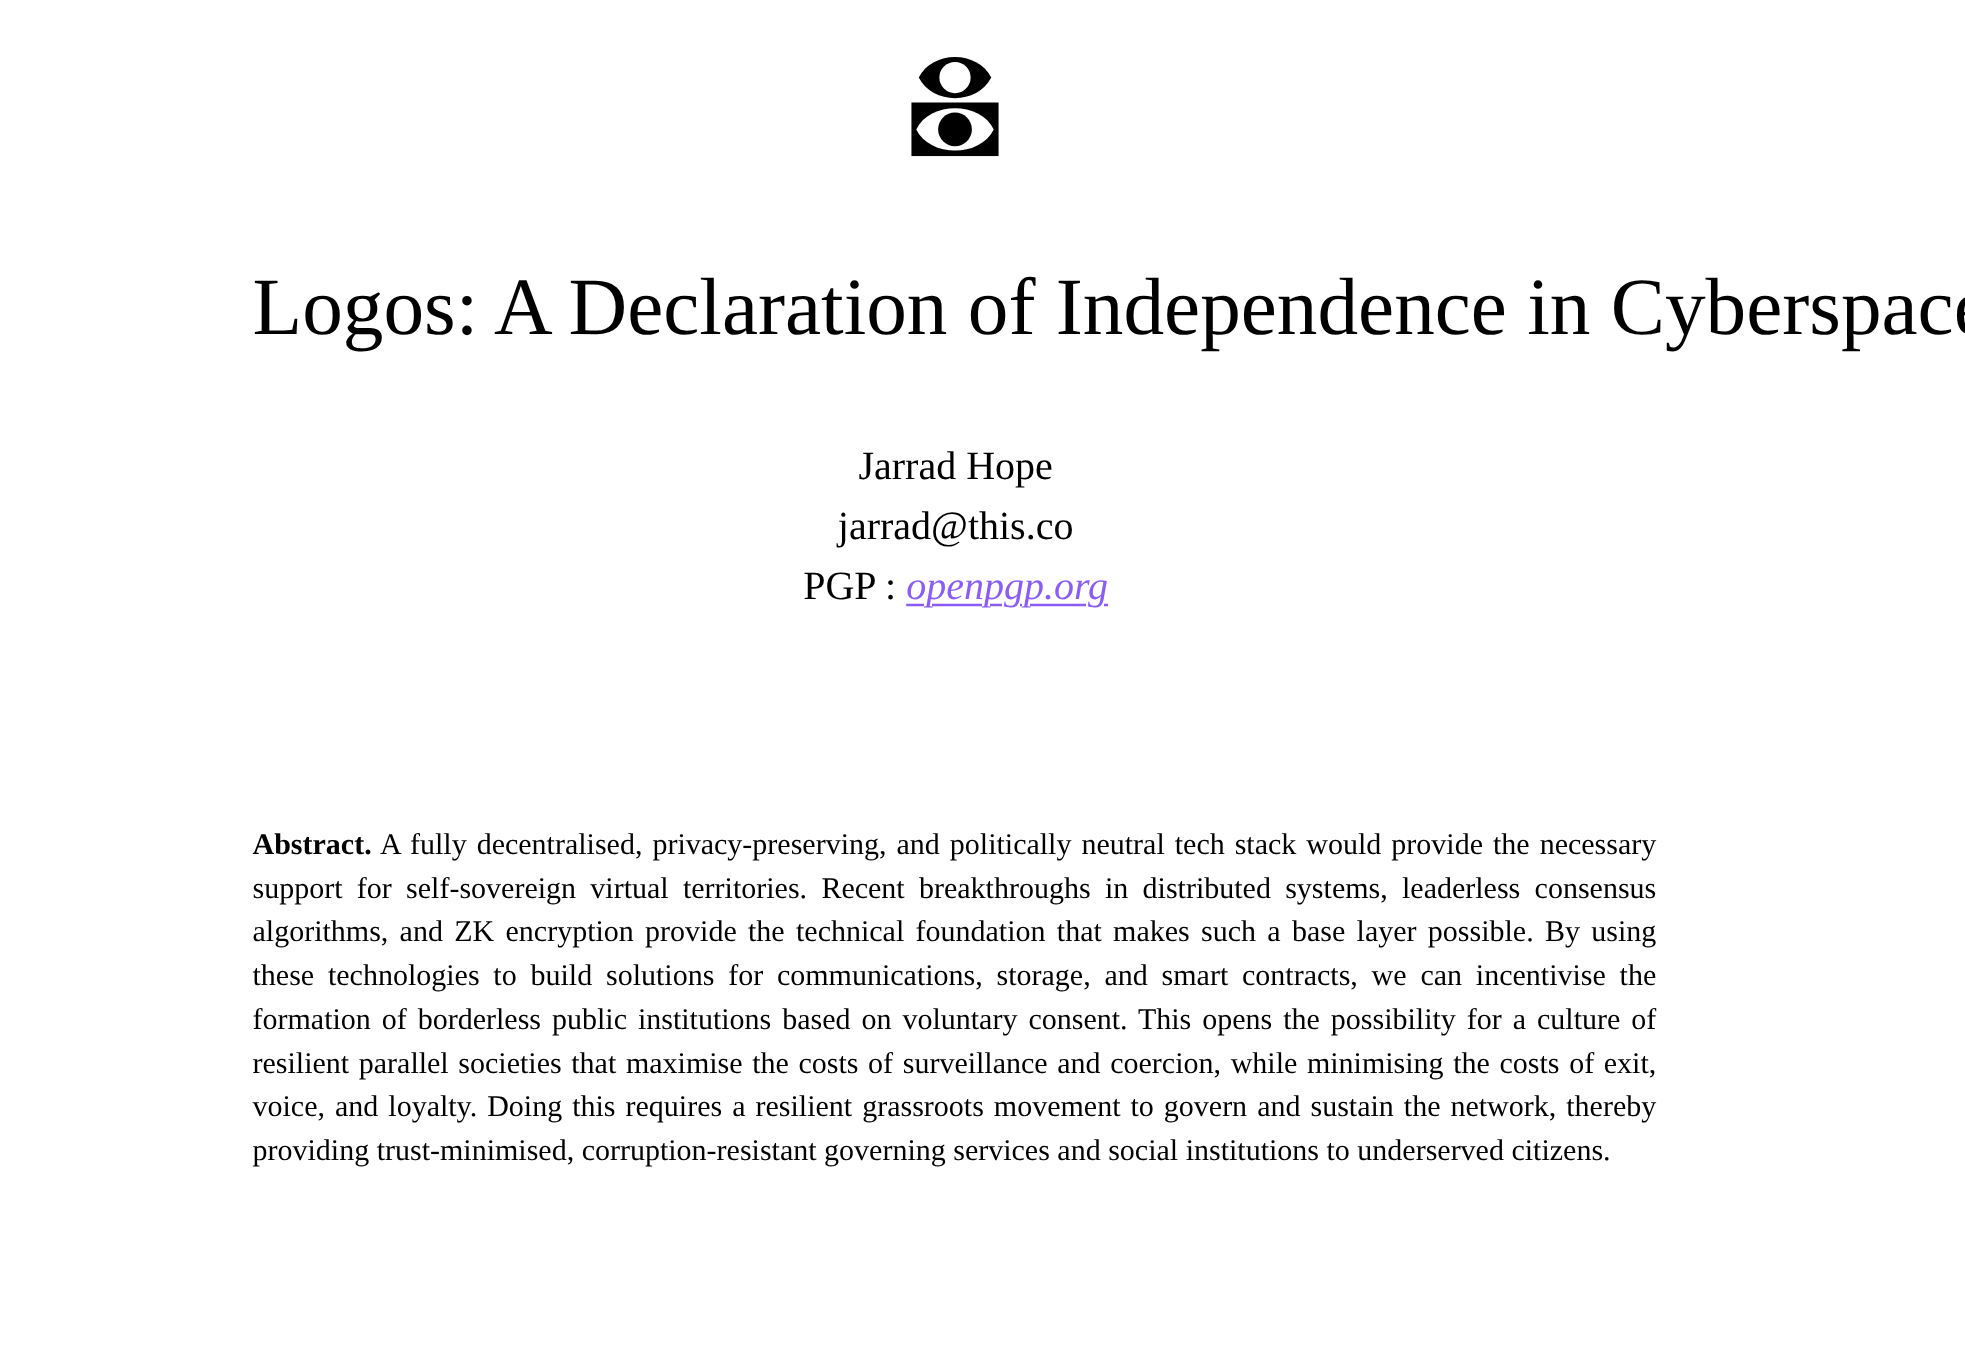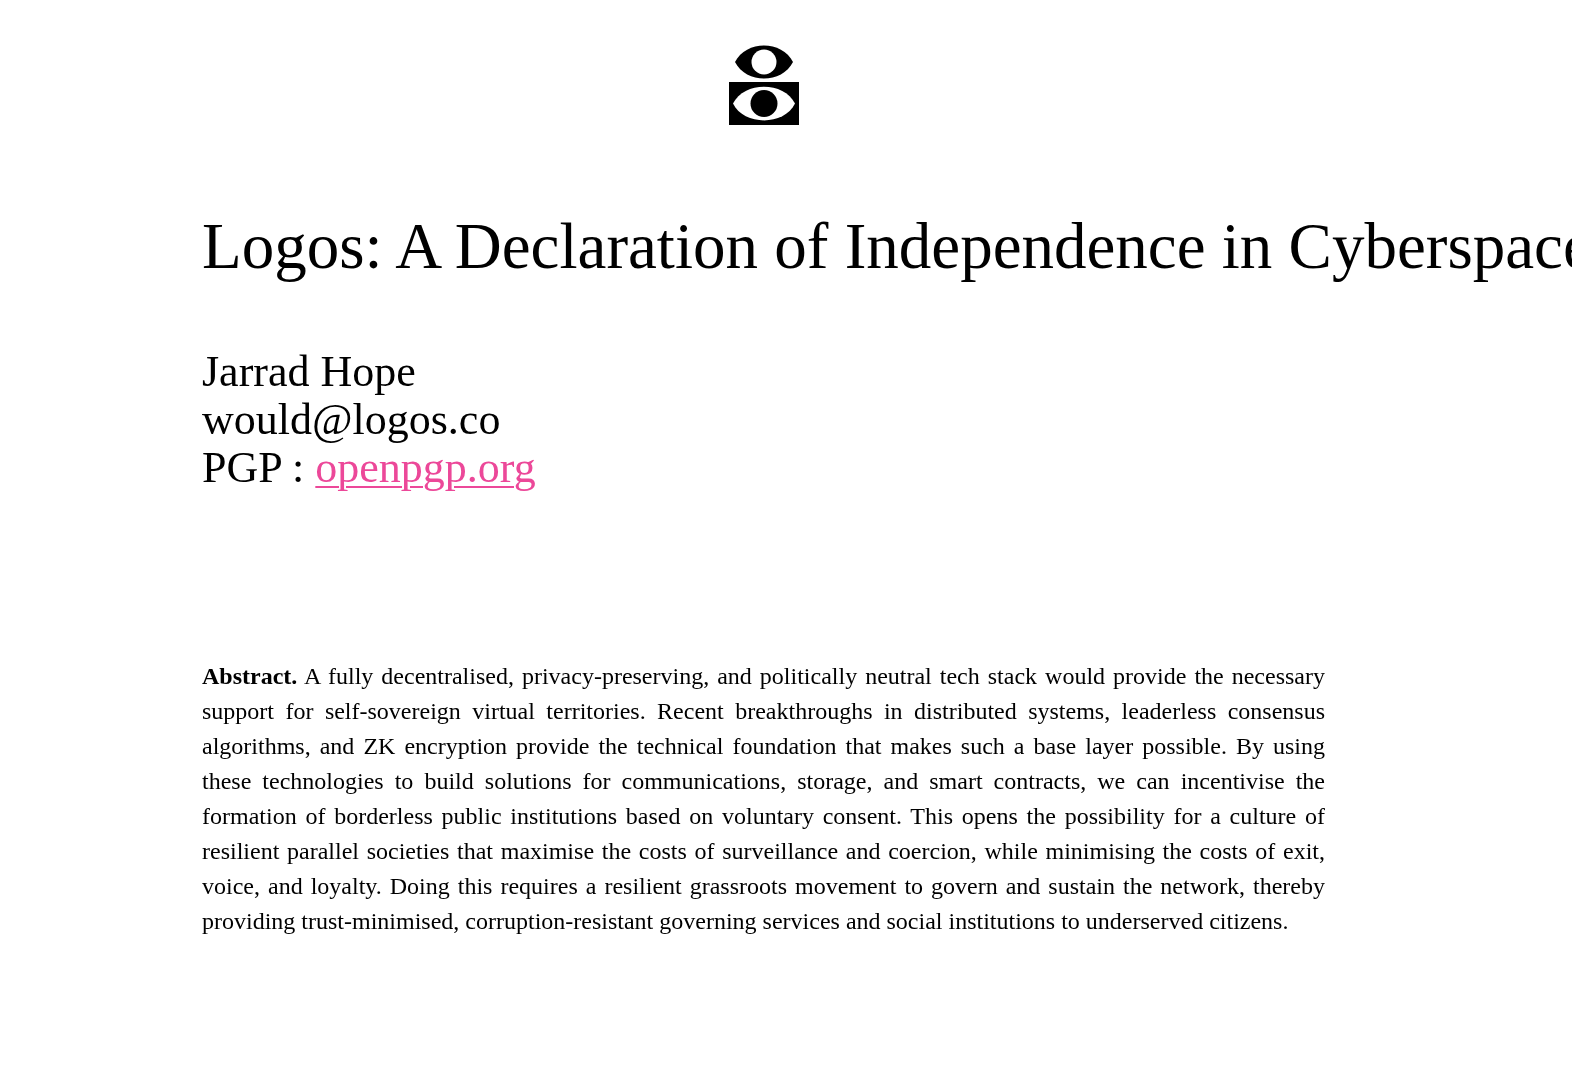--- a/index.html
+++ b/index.html
@@ -39,31 +39,33 @@
     font-weight: normal;
     color: #000000;
   }
 
   
   .author-block {
     position: absolute;
     left: 202px;
     top: 348px;
     width: 1125px;
-    font-size: 44px;
+    text-align: center;
+    font-size: 32px;
     line-height: 48px;
     color: #000000;
   }
   .author-block .line { display: block; }
   .pgp-link {
-    color: #ec4899;
+    color: #8b5cf6;
     text-decoration: underline;
     text-underline-offset: 4px;
     text-decoration-thickness: 2px;
     cursor: pointer;
+    font-style: italic;
   }
 
   
   .abstract {
     position: absolute;
     left: 202px;
     top: 659px;
     width: 1123px;
     font-size: 24px;
     line-height: 35px;
@@ -88,19 +90,19 @@
         <path d="M 4 60.5 C 15 38 55 38 66 60.5 C 55 83 15 83 4 60.5 Z" fill="#ffffff"></path>
         <circle cx="35" cy="60.5" r="13.5" fill="#000000"></circle>
       </svg>
     </span>
   </div>
 
   <h1 class="title" style="margin:0;">Logos: A Declaration of Independence in Cyberspace</h1>
 
   <div class="author-block">
     <span class="line">Jarrad Hope</span>
-    <span class="line">would@logos.co</span>
+    <span class="line">jarrad@this.co</span>
     <span class="line"><span>PGP : </span><a class="pgp-link">openpgp.org</a></span>
   </div>
 
   <p class="abstract" style="margin:0;"><span class="abstract-heading">Abstract.</span><span> A fully decentralised, privacy-preserving, and politically neutral tech stack would provide the necessary support for self-sovereign virtual territories. Recent breakthroughs in distributed systems, leaderless consensus algorithms, and ZK encryption provide the technical foundation that makes such a base layer possible. By using these technologies to build solutions for communications, storage, and smart contracts, we can incentivise the formation of borderless public institutions based on voluntary consent. This opens the possibility for a culture of resilient parallel societies that maximise the costs of surveillance and coercion, while minimising the costs of exit, voice, and loyalty. Doing this requires a resilient grassroots movement to govern and sustain the network, thereby providing trust-minimised, corruption-resistant governing services and social institutions to underserved citizens.</span></p>
 
 </div>
 
 </body></html>

